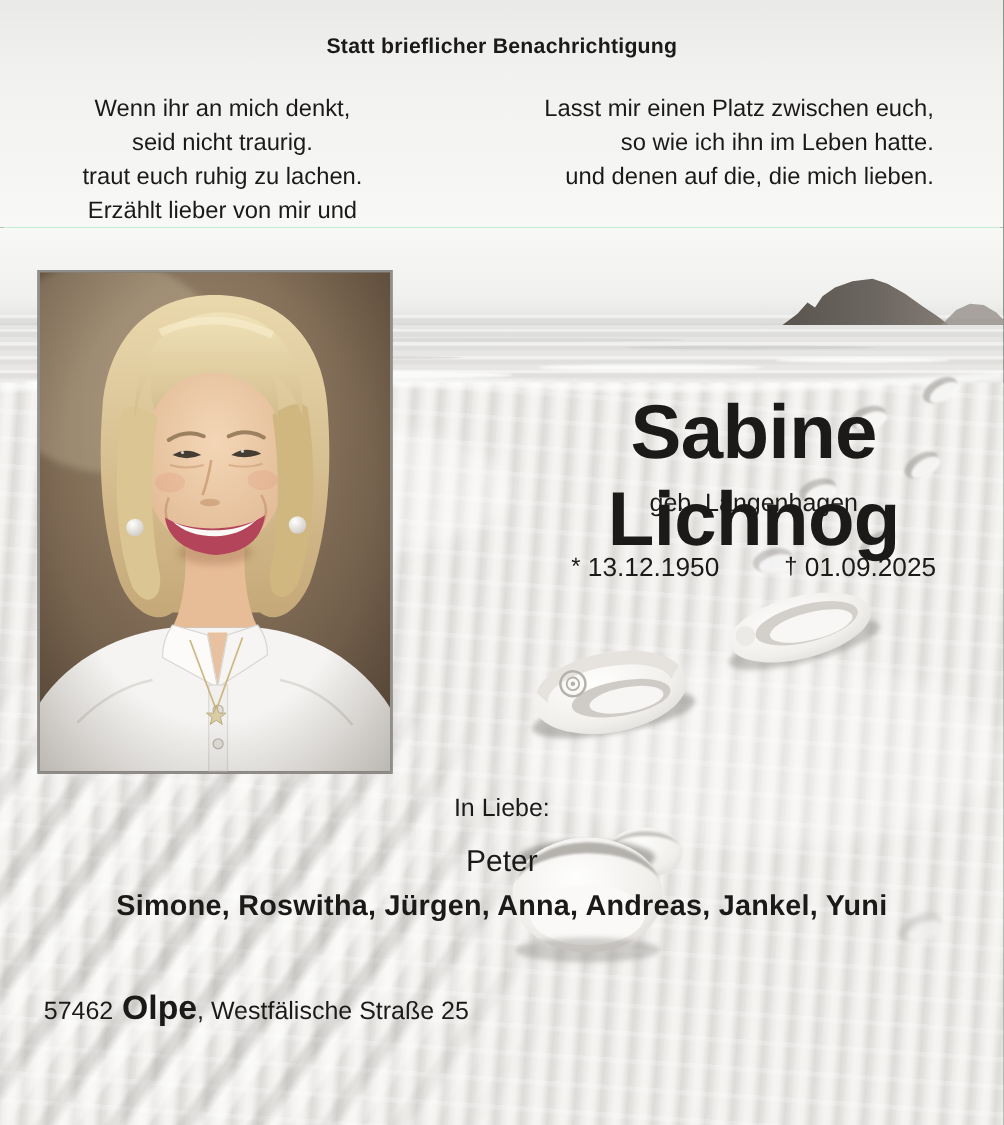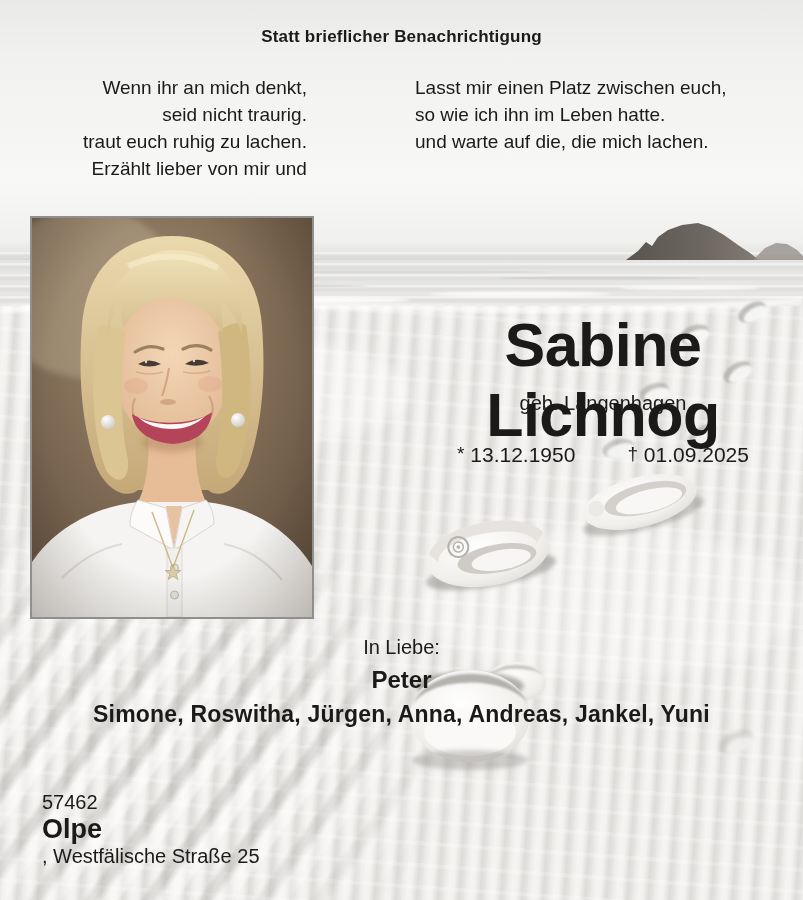--- a/index.html
+++ b/index.html
@@ -31,31 +31,31 @@
             mask-image:radial-gradient(ellipse at 38% 60%, #000 35%, transparent 72%);}
   .beach-svg{position:absolute;left:0;top:0;width:803px;height:718px;}
   
   .photo{position:absolute;left:30px;top:216px;width:280px;height:399px;z-index:5;
     border:2px solid #8f8f8d;box-sizing:content-box;background:#6b5a49;}
   .photo svg{display:block;}
   
   .txt{position:absolute;z-index:10;}
   .header{top:27px;left:0;width:100%;text-align:center;font-size:17px;font-weight:700;letter-spacing:.2px;}
   .poem{top:74px;font-size:19px;line-height:27px;}
-  .poem-left{left:83px;text-align:right;}
-  .poem-right{left:415px;width:350px;text-align:left;}
+  .poem-left{left:66px;text-align:center;}
+  .poem-right{left:397px;width:350px;text-align:right;}
   .name{top:310px;left:403px;width:400px;text-align:center;font-size:61px;font-weight:700;letter-spacing:-.5px;}
   .maiden{top:392px;left:403px;width:400px;text-align:center;font-size:20px;}
   .dates{top:443px;left:403px;width:400px;display:flex;justify-content:center;gap:52px;font-size:21px;align-items:center;}
   .dates .sym{font-size:19px;position:relative;top:-2px;}
   .loving{top:636px;left:0;width:100%;text-align:center;}
   .loving-intro{font-size:20px;}
-  .loving-spouse{font-size:24px;font-weight:700;margin-top:7px;}
+  .loving-spouse{font-size:24px;font-weight:400;margin-top:17px;}
   .loving-family{font-size:23px;font-weight:700;margin-top:7px;letter-spacing:.2px;}
-  .address{top:791px;left:35px;display:flex;align-items:baseline;font-size:20px;flex-direction:column;}
+  .address{top:791px;left:35px;display:flex;align-items:baseline;font-size:20px;}
   .address .city{font-size:27px;font-weight:700;margin-left:7px;}
   .footer{top:848px;left:35px;font-size:19.5px;}
 </style>
 </head>
 <body>
 
 <div class="notice">
 
   <div class="top-area"></div>
   <div class="beach">
@@ -262,21 +262,21 @@
   <div class="txt poem poem-left">
     <div>Wenn ihr an mich denkt,</div>
     <div>seid nicht traurig.</div>
     <div>traut euch ruhig zu lachen.</div>
     <div>Erzählt lieber von mir und</div>
   </div>
 
   <div class="txt poem poem-right">
     <div>Lasst mir einen Platz zwischen euch,</div>
     <div>so wie ich ihn im Leben hatte.</div>
-    <div>und warte auf die, die mich lachen.</div>
+    <div>und denen auf die, die mich lieben.</div>
   </div>
 
   <div class="txt name">Sabine Lichnog</div>
   <div class="txt maiden">geb. Langenhagen</div>
 
   <div class="txt dates">
     <span><span class="sym">*</span> <span>13.12.1950</span></span>
     <span><span class="sym">†</span> <span>01.09.2025</span></span>
   </div>
 

